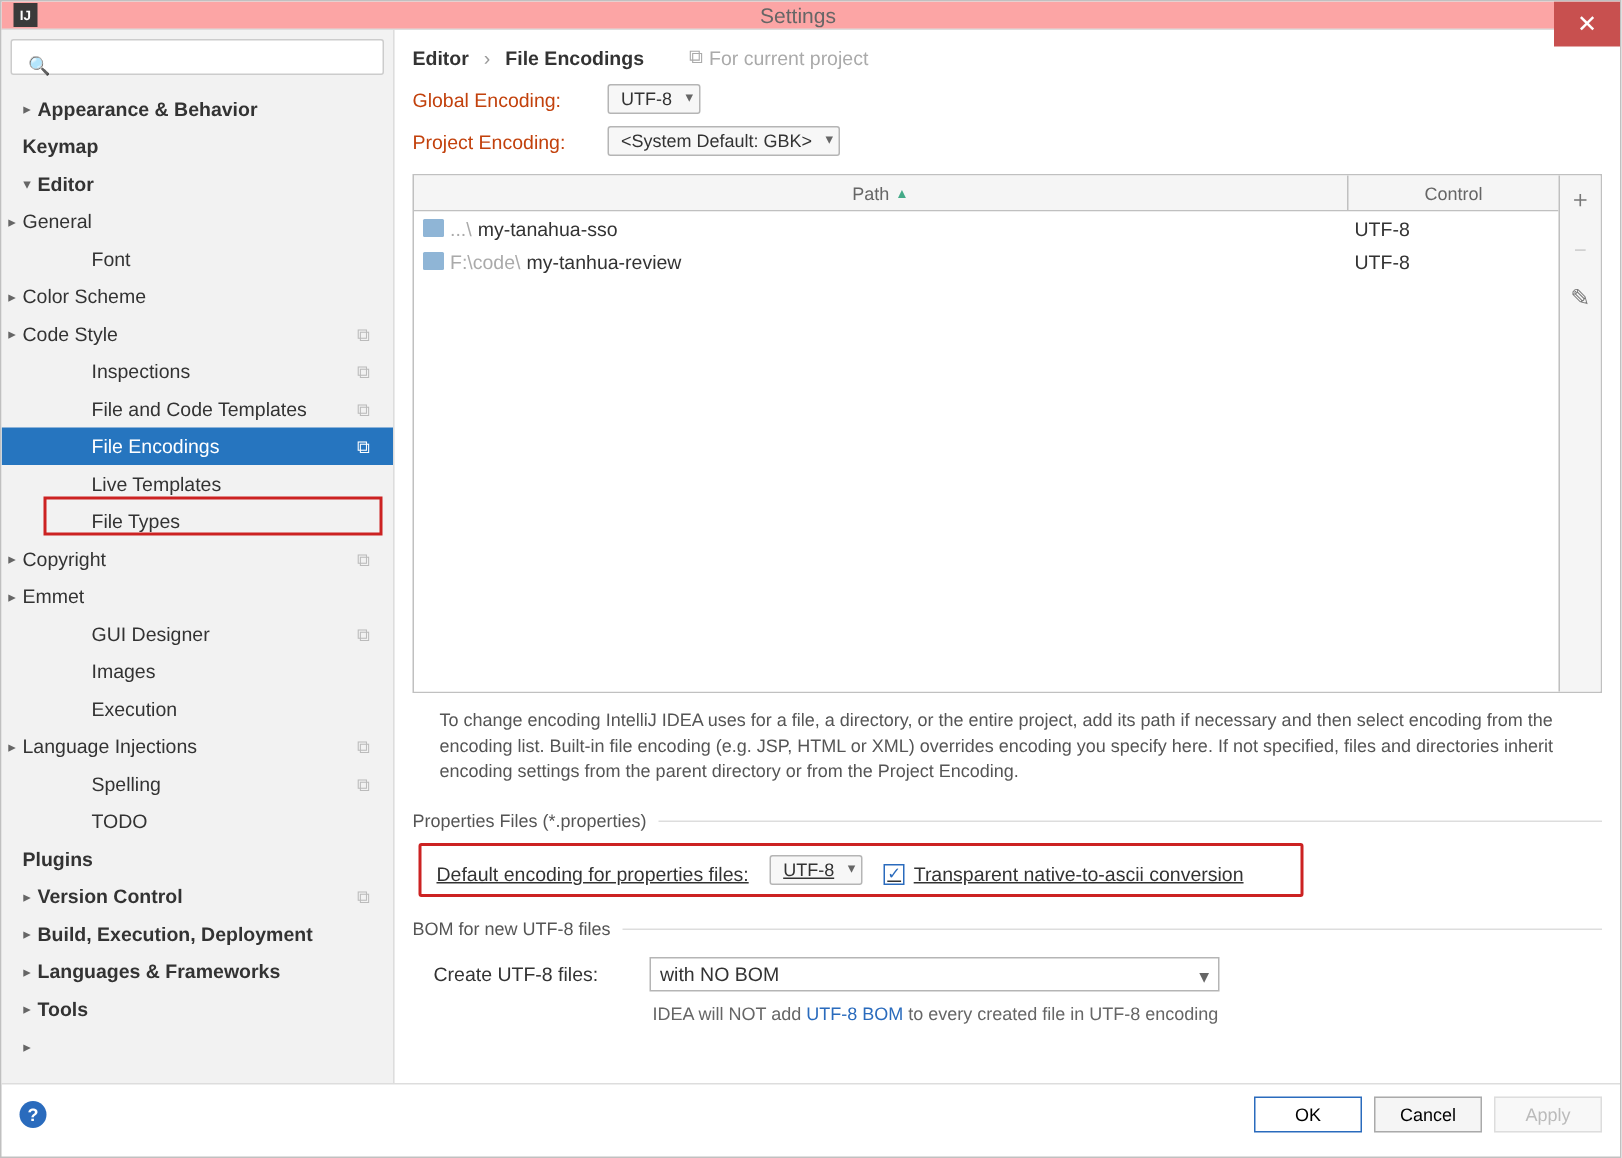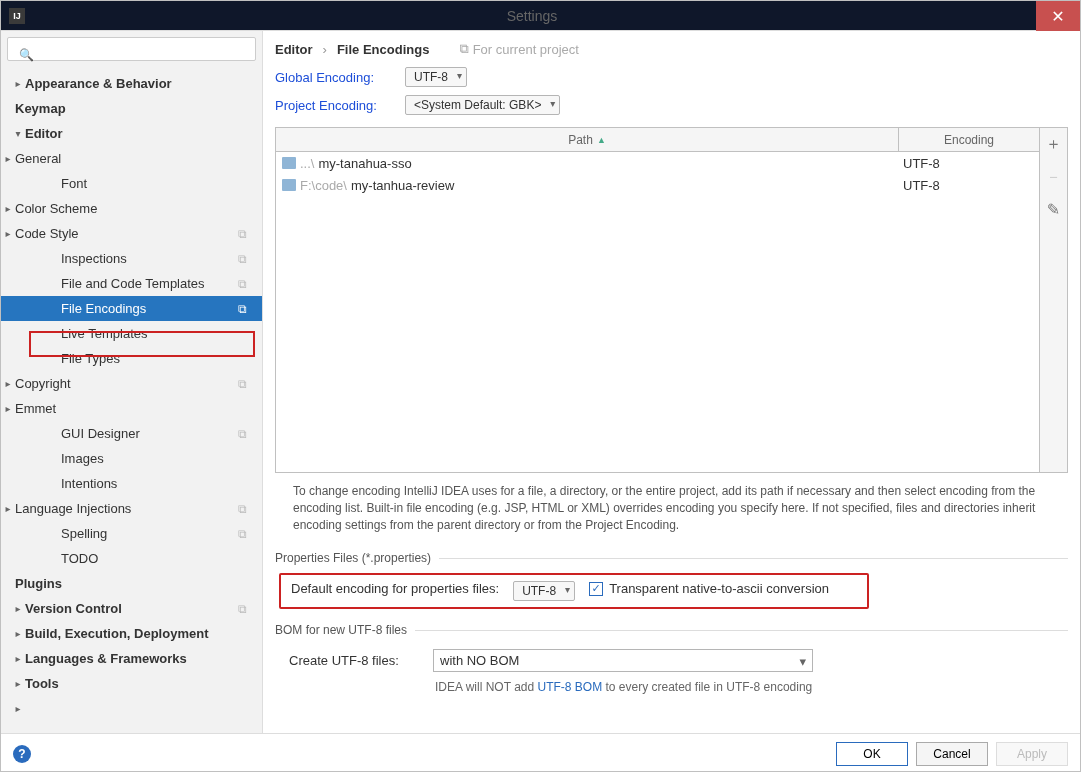--- a/index.html
+++ b/index.html
@@ -1,19 +1,19 @@
 <!DOCTYPE html>
 <html><head>
 <meta charset="utf-8">
 <style>
   * { box-sizing: border-box; margin: 0; padding: 0; }
   body { font-family: "Segoe UI", Arial, sans-serif; font-size: 13px; color: #333; background: #fff; width: 1081px; height: 772px; overflow: hidden; border: 1px solid #c0c0c0; position: relative; }
 
   
-  .title-bar { height: 30px; display: flex; align-items: center; background: #0f172a; border-bottom: 1px solid #ddd; position: relative; }
+  .title-bar { height: 19px; display: flex; align-items: center; background: #fca5a5; border-bottom: 1px solid #ddd; position: relative; }
   .title-bar .app-icon { width: 16px; height: 16px; background: #3a3a3a; color: #fff; font-size: 9px; line-height: 16px; text-align: center; margin-left: 8px; font-weight: bold; }
   .title-bar .title { position: absolute; left: 0; right: 17px; text-align: center; color: #666; font-size: 14px; pointer-events: none; }
   .title-bar .close-btn { position: absolute; right: 0; top: 0; width: 44px; height: 30px; background: #c8504f; color: #fff; display: flex; align-items: center; justify-content: center; font-size: 16px; cursor: pointer; }
 
   .main { display: flex; height: 702px; }
 
   
   .sidebar { width: 262px; border-right: 1px solid #ddd; background: #f2f2f2; display: flex; flex-direction: column; }
   .search-box { padding: 6px; }
   .search-box input { width: 100%; height: 24px; border: 1px solid #ccc; border-radius: 2px; padding: 0 6px 0 22px; background: #fff; font-size: 12px; }
@@ -34,21 +34,21 @@
   .highlight-box { position: absolute; border: 2px solid #cc2222; pointer-events: none; }
 
   
   .content { flex: 1; padding: 10px 12px 8px 12px; display: flex; flex-direction: column; position: relative; }
   .breadcrumb { display: flex; align-items: center; gap: 10px; margin-bottom: 10px; }
   .breadcrumb .crumb { font-weight: bold; color: #333; }
   .breadcrumb .sep { color: #999; }
   .breadcrumb .proj-badge { color: #aaa; margin-left: 20px; display: flex; align-items: center; gap: 4px; }
 
   .form-row { display: flex; align-items: center; gap: 10px; margin-bottom: 8px; }
-  .form-row .fl { width: 120px; color: #1d4ed8; }
+  .form-row .fl { width: 120px; color: #c2410c; }
   .select-box { border: 1px solid #b5b5b5; background: #f7f7f7; padding: 2px 18px 2px 8px; font-size: 12px; position: relative; border-radius: 2px; cursor: pointer; display: inline-block; }
   .select-box::after { content: "▾"; position: absolute; right: 4px; top: 2px; color: #666; font-size: 10px; }
 
   .table-wrap { border: 1px solid #c0c0c0; display: flex; margin-top: 4px; }
   .table-main { flex: 1; }
   .table-head { display: flex; background: #f5f5f5; border-bottom: 1px solid #c0c0c0; height: 24px; }
   .th { display: flex; align-items: center; justify-content: center; color: #666; font-size: 12px; gap: 4px; }
   .th.path { flex: 1; border-right: 1px solid #c0c0c0; }
   .th.enc { width: 140px; }
   .table-body { height: 320px; background: #fff; overflow-y: auto; }
@@ -56,21 +56,21 @@
   .td-path { flex: 1; padding-left: 6px; display: flex; align-items: center; gap: 4px; }
   .td-enc { width: 140px; padding-left: 4px; }
   .folder-ico { width: 14px; height: 12px; background: #8fb5d6; display: inline-block; border-radius: 1px; }
   .path-light { color: #aaa; }
   .table-sidebar { width: 28px; border-left: 1px solid #c0c0c0; background: #f5f5f5; display: flex; flex-direction: column; align-items: center; padding-top: 6px; gap: 12px; color: #777; font-size: 16px; }
   .table-sidebar span { cursor: pointer; }
   .help-text { color: #555; font-size: 12px; padding: 10px 8px 14px 18px; line-height: 1.4; }
 
   .section-label { color: #555; font-size: 12px; margin: 4px 0 8px 0; display: flex; align-items: center; gap: 8px; }
   .section-label .line { flex: 1; height: 1px; background: #ddd; }
-  .prop-box { padding: 8px 14px; display: flex; align-items: flex-start; gap: 14px; }
+  .prop-box { padding: 8px 14px; display: flex; align-items: flex-end; gap: 14px; text-decoration: underline; }
   .bom-box { padding: 4px 14px; display: flex; align-items: center; gap: 14px; }
   .bom-select { border: 1px solid #b5b5b5; background: #fff; width: 380px; padding: 3px 6px; font-size: 13px; position: relative; }
   .bom-select::after { content: "▾"; position: absolute; right: 6px; top: 4px; color: #666; }
   .bom-note { padding-left: 160px; color: #666; font-size: 12px; margin-top: 4px; }
   .bom-note a { color: #2a6bbd; text-decoration: none; }
 
   .red-outline { border: 2px solid #cc2222; border-radius: 2px; padding: 6px 10px !important; margin-left: 4px; width: 590px; }
 
   .checkbox { width: 14px; height: 14px; border: 1px solid #2a6bbd; display: inline-flex; align-items: center; justify-content: center; color: #2a6bbd; font-size: 11px; background: #fff; }
 
@@ -166,21 +166,21 @@
           <span class="arrow"></span>
           <span class="label">GUI Designer</span>
           <span class="copy-ico">⧉</span>
         </div>
         <div class="tree-item lvl2">
           <span class="arrow"></span>
           <span class="label">Images</span>
         </div>
         <div class="tree-item lvl2">
           <span class="arrow"></span>
-          <span class="label">Intentions</span>
+          <span class="label">Execution</span>
         </div>
         <div class="tree-item lvl1">
           <span class="arrow">▸</span>
           <span class="label">Language Injections</span>
           <span class="copy-ico">⧉</span>
         </div>
         <div class="tree-item lvl2">
           <span class="arrow"></span>
           <span class="label">Spelling</span>
           <span class="copy-ico">⧉</span>
@@ -237,21 +237,21 @@
       <span class="select-box">&lt;System Default: GBK&gt;</span>
     </div>
 
     <div class="table-wrap">
       <div class="table-main">
         <div class="table-head">
           <div class="th path">
             <span>Path</span>
             <span style="color:#4a8;font-size:9px;">▲</span>
           </div>
-          <div class="th enc">Encoding</div>
+          <div class="th enc">Control</div>
         </div>
         <div class="table-body" id="table-body">
             <div class="tr">
               <div class="td-path">
                 <span class="folder-ico"></span>
                 <span class="path-light">...\</span>
                 <span>my-tanahua-sso</span>
               </div>
               <div class="td-enc">UTF-8</div>
             </div>

